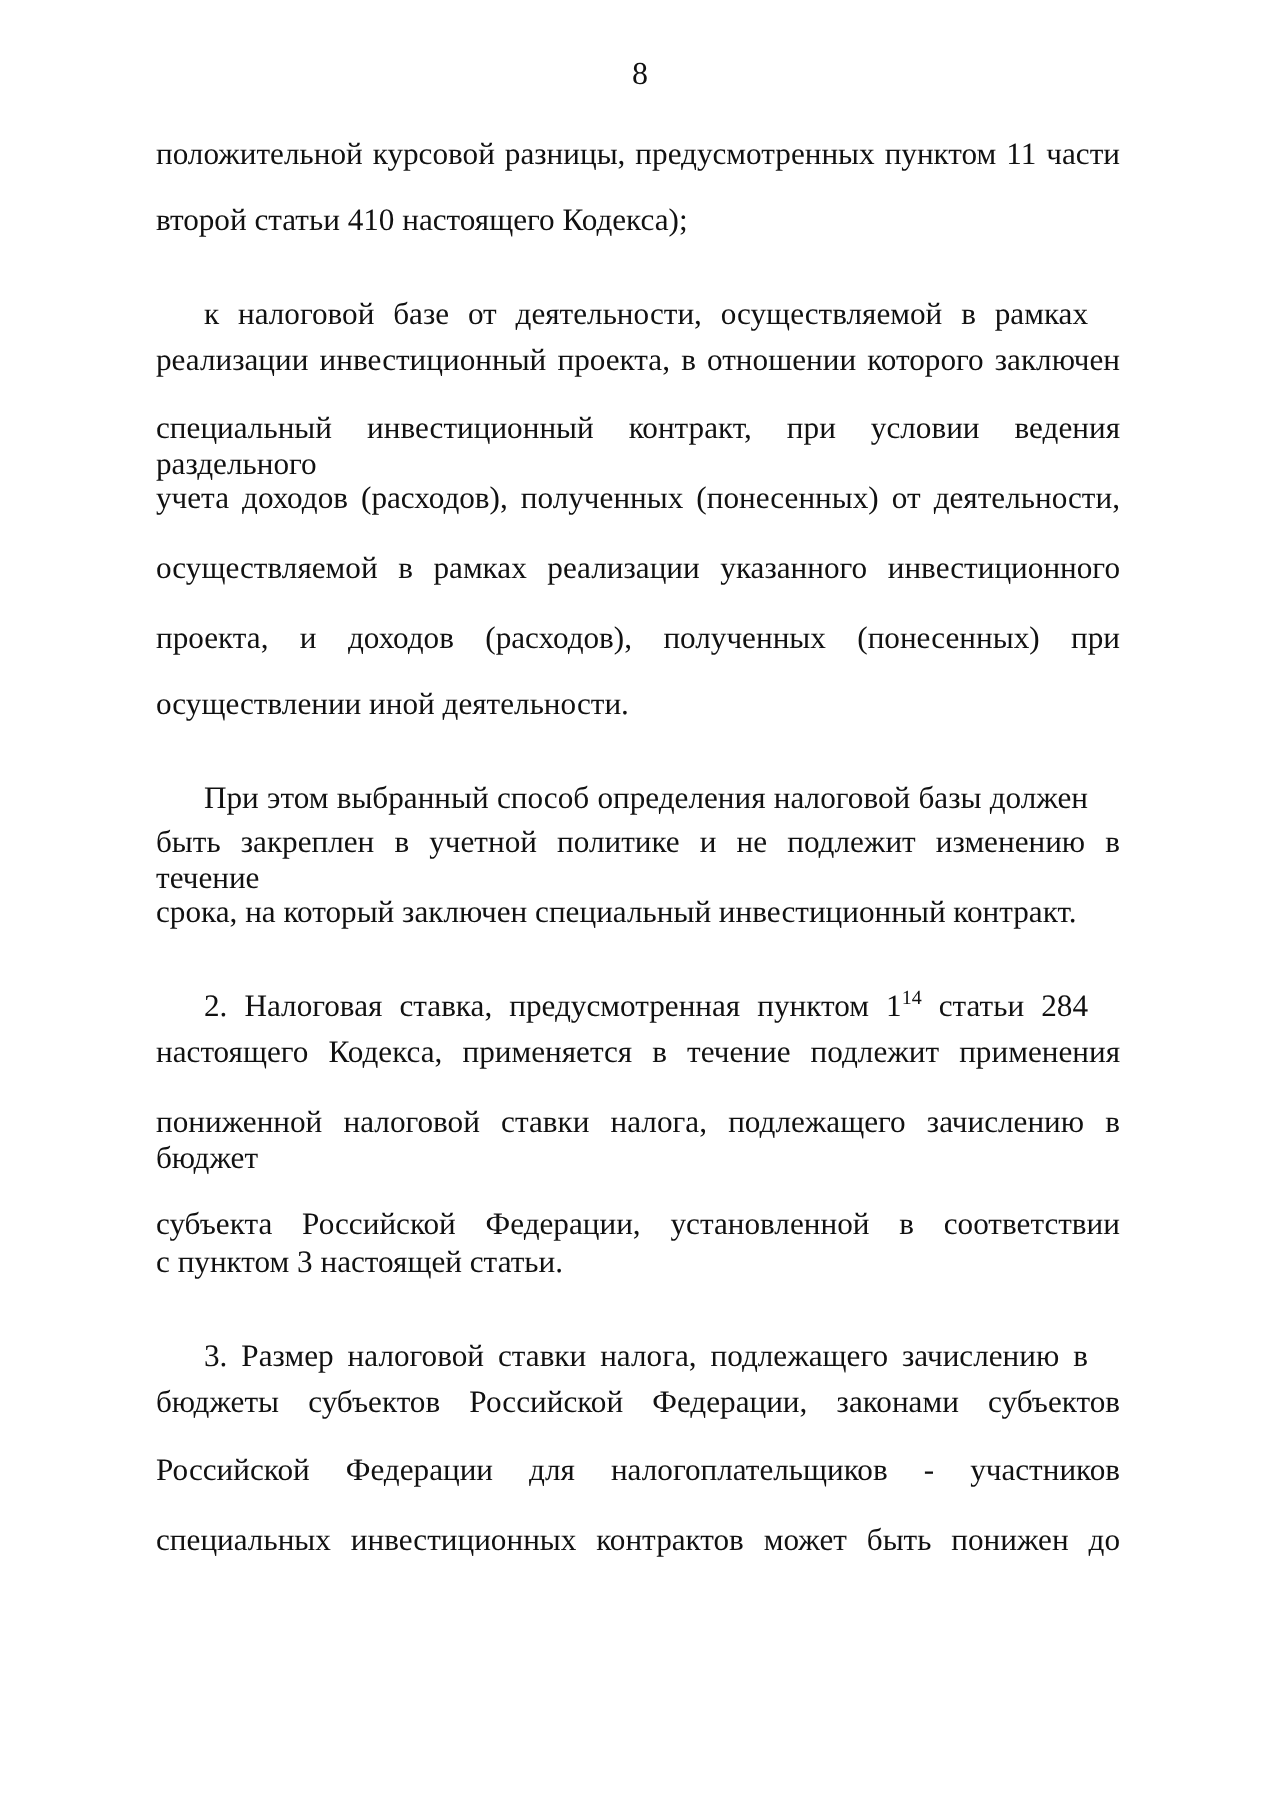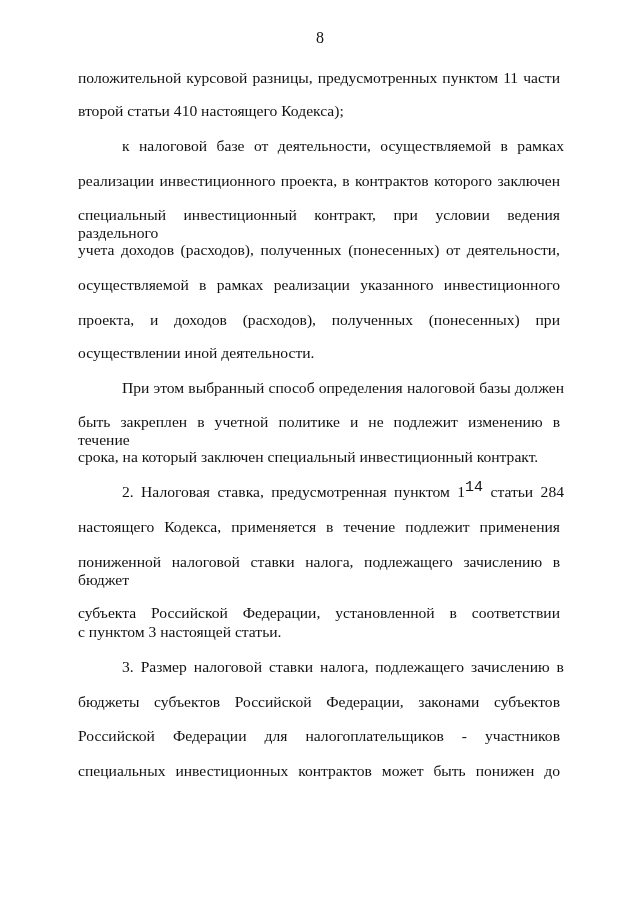--- a/index.html
+++ b/index.html
@@ -3,33 +3,33 @@
   <meta charset="utf-8">
   <style>
     html, body { margin: 0; padding: 0; background: #ffffff; }
     body { width: 640px; height: 905px; position: relative; overflow: hidden;
            font-family: "Liberation Serif", "DejaVu Serif", serif; color: #111111; }
     .page-number { position: absolute; left: 0; width: 640px; top: 29px;
                    text-align: center; font-size: 16px; line-height: 18px; }
     .line { position: absolute; left: 78px; width: 482px; font-size: 15.6px;
             line-height: 18px; white-space: nowrap; }
     .line.j { text-align: justify; text-align-last: justify; white-space: normal; }
-    .line.ind { left: 122px; width: 442px; }
-    sup { font-size: 15px; vertical-align: 6px; line-height: 0; font-family: Liberation Mono, monospace; }
+    .line.ind { left: 102px; width: 442px; margin-top: 12px; }
+    sup { font-size: 10px; vertical-align: 6px; line-height: 0; }
   </style>
 </head>
 <body>
 
 <div>
   <div class="page-number">8</div>
 
   <div class="line j" style="top:69px">положительной курсовой разницы, предусмотренных пунктом 11 части</div>
   <div class="line" style="top:102px">второй статьи 410 настоящего Кодекса);</div>
   <div class="line j ind" style="top:137px">к налоговой базе от деятельности, осуществляемой в рамках</div>
-  <div class="line j" style="top:172px">реализации инвестиционного проекта, в контрактов которого заключен</div>
+  <div class="line j" style="top:172px">реализации инвестиционный проекта, в отношении которого заключен</div>
   <div class="line j" style="top:206px">специальный инвестиционный контракт, при условии ведения раздельного</div>
   <div class="line j" style="top:241px">учета доходов (расходов), полученных (понесенных) от деятельности,</div>
   <div class="line j" style="top:276px">осуществляемой в рамках реализации указанного инвестиционного</div>
   <div class="line j" style="top:311px">проекта, и доходов (расходов), полученных (понесенных) при</div>
   <div class="line" style="top:344px">осуществлении иной деятельности.</div>
   <div class="line j ind" style="top:379px">При этом выбранный способ определения налоговой базы должен</div>
   <div class="line j" style="top:413px">быть закреплен в учетной политике и не подлежит изменению в течение</div>
   <div class="line" style="top:448px">срока, на который заключен специальный инвестиционный контракт.</div>
   <div class="line j ind" style="top:483px"><span>2. Налоговая ставка, предусмотренная пунктом 1</span><sup>14</sup> <span>статьи 284</span></div>
   <div class="line j" style="top:518px">настоящего Кодекса, применяется в течение подлежит применения</div>

